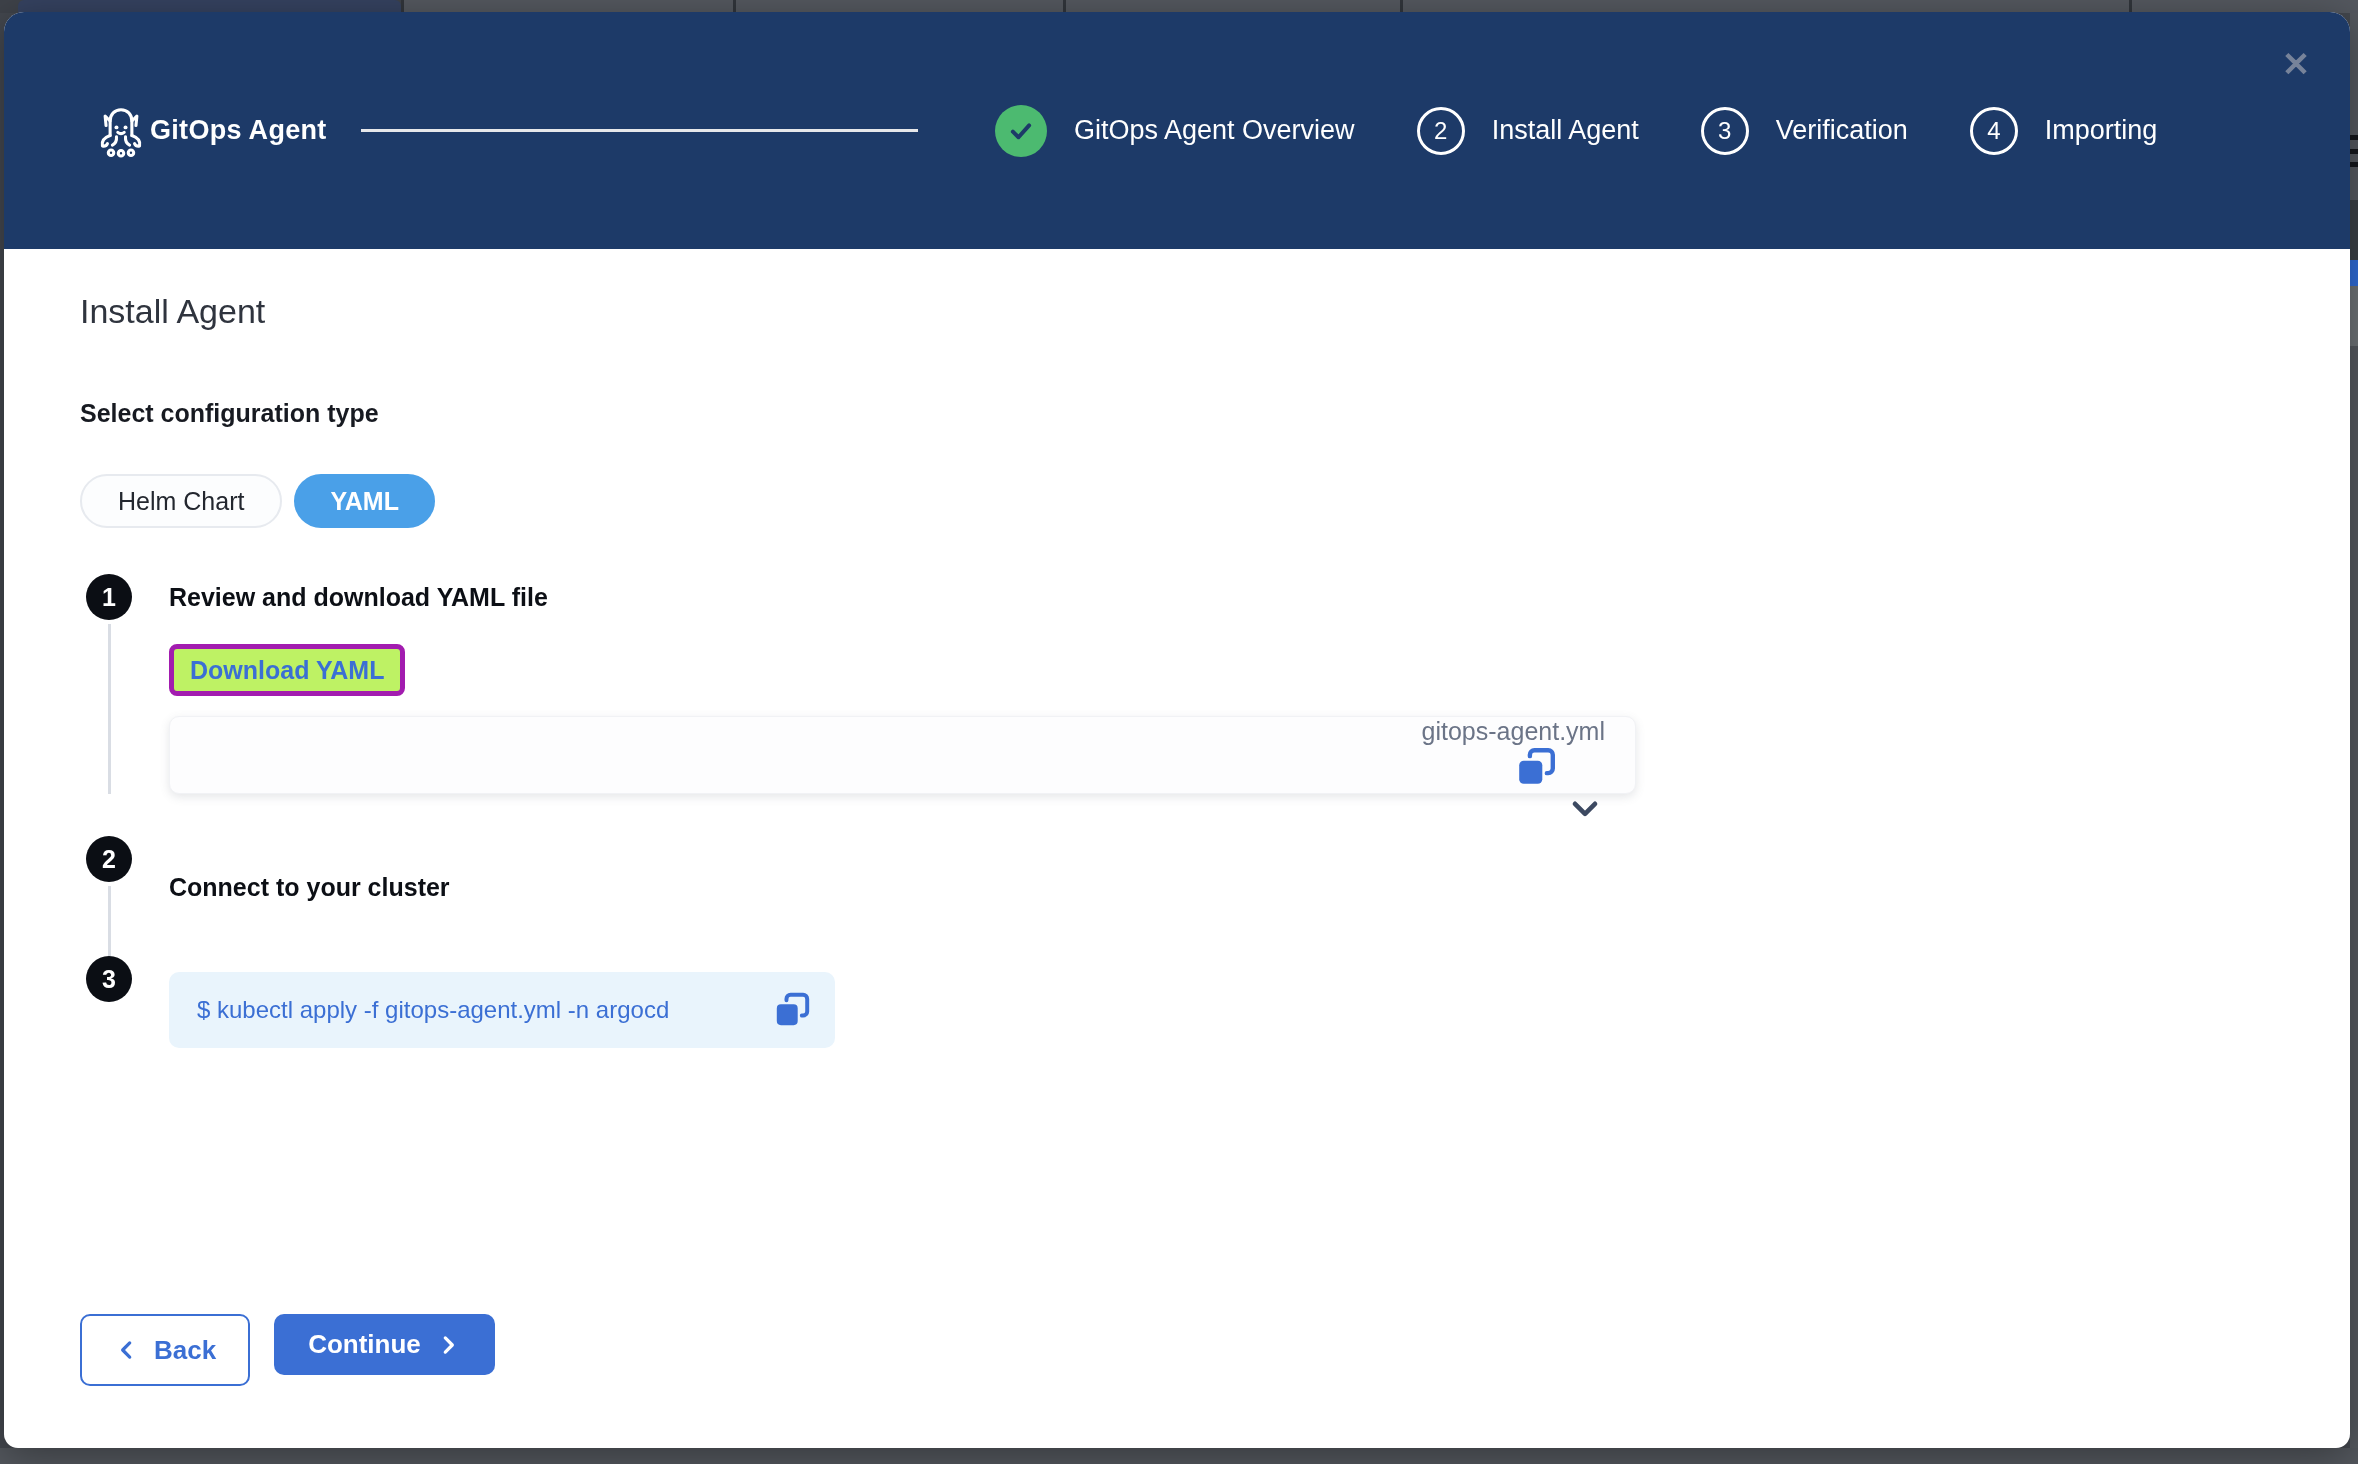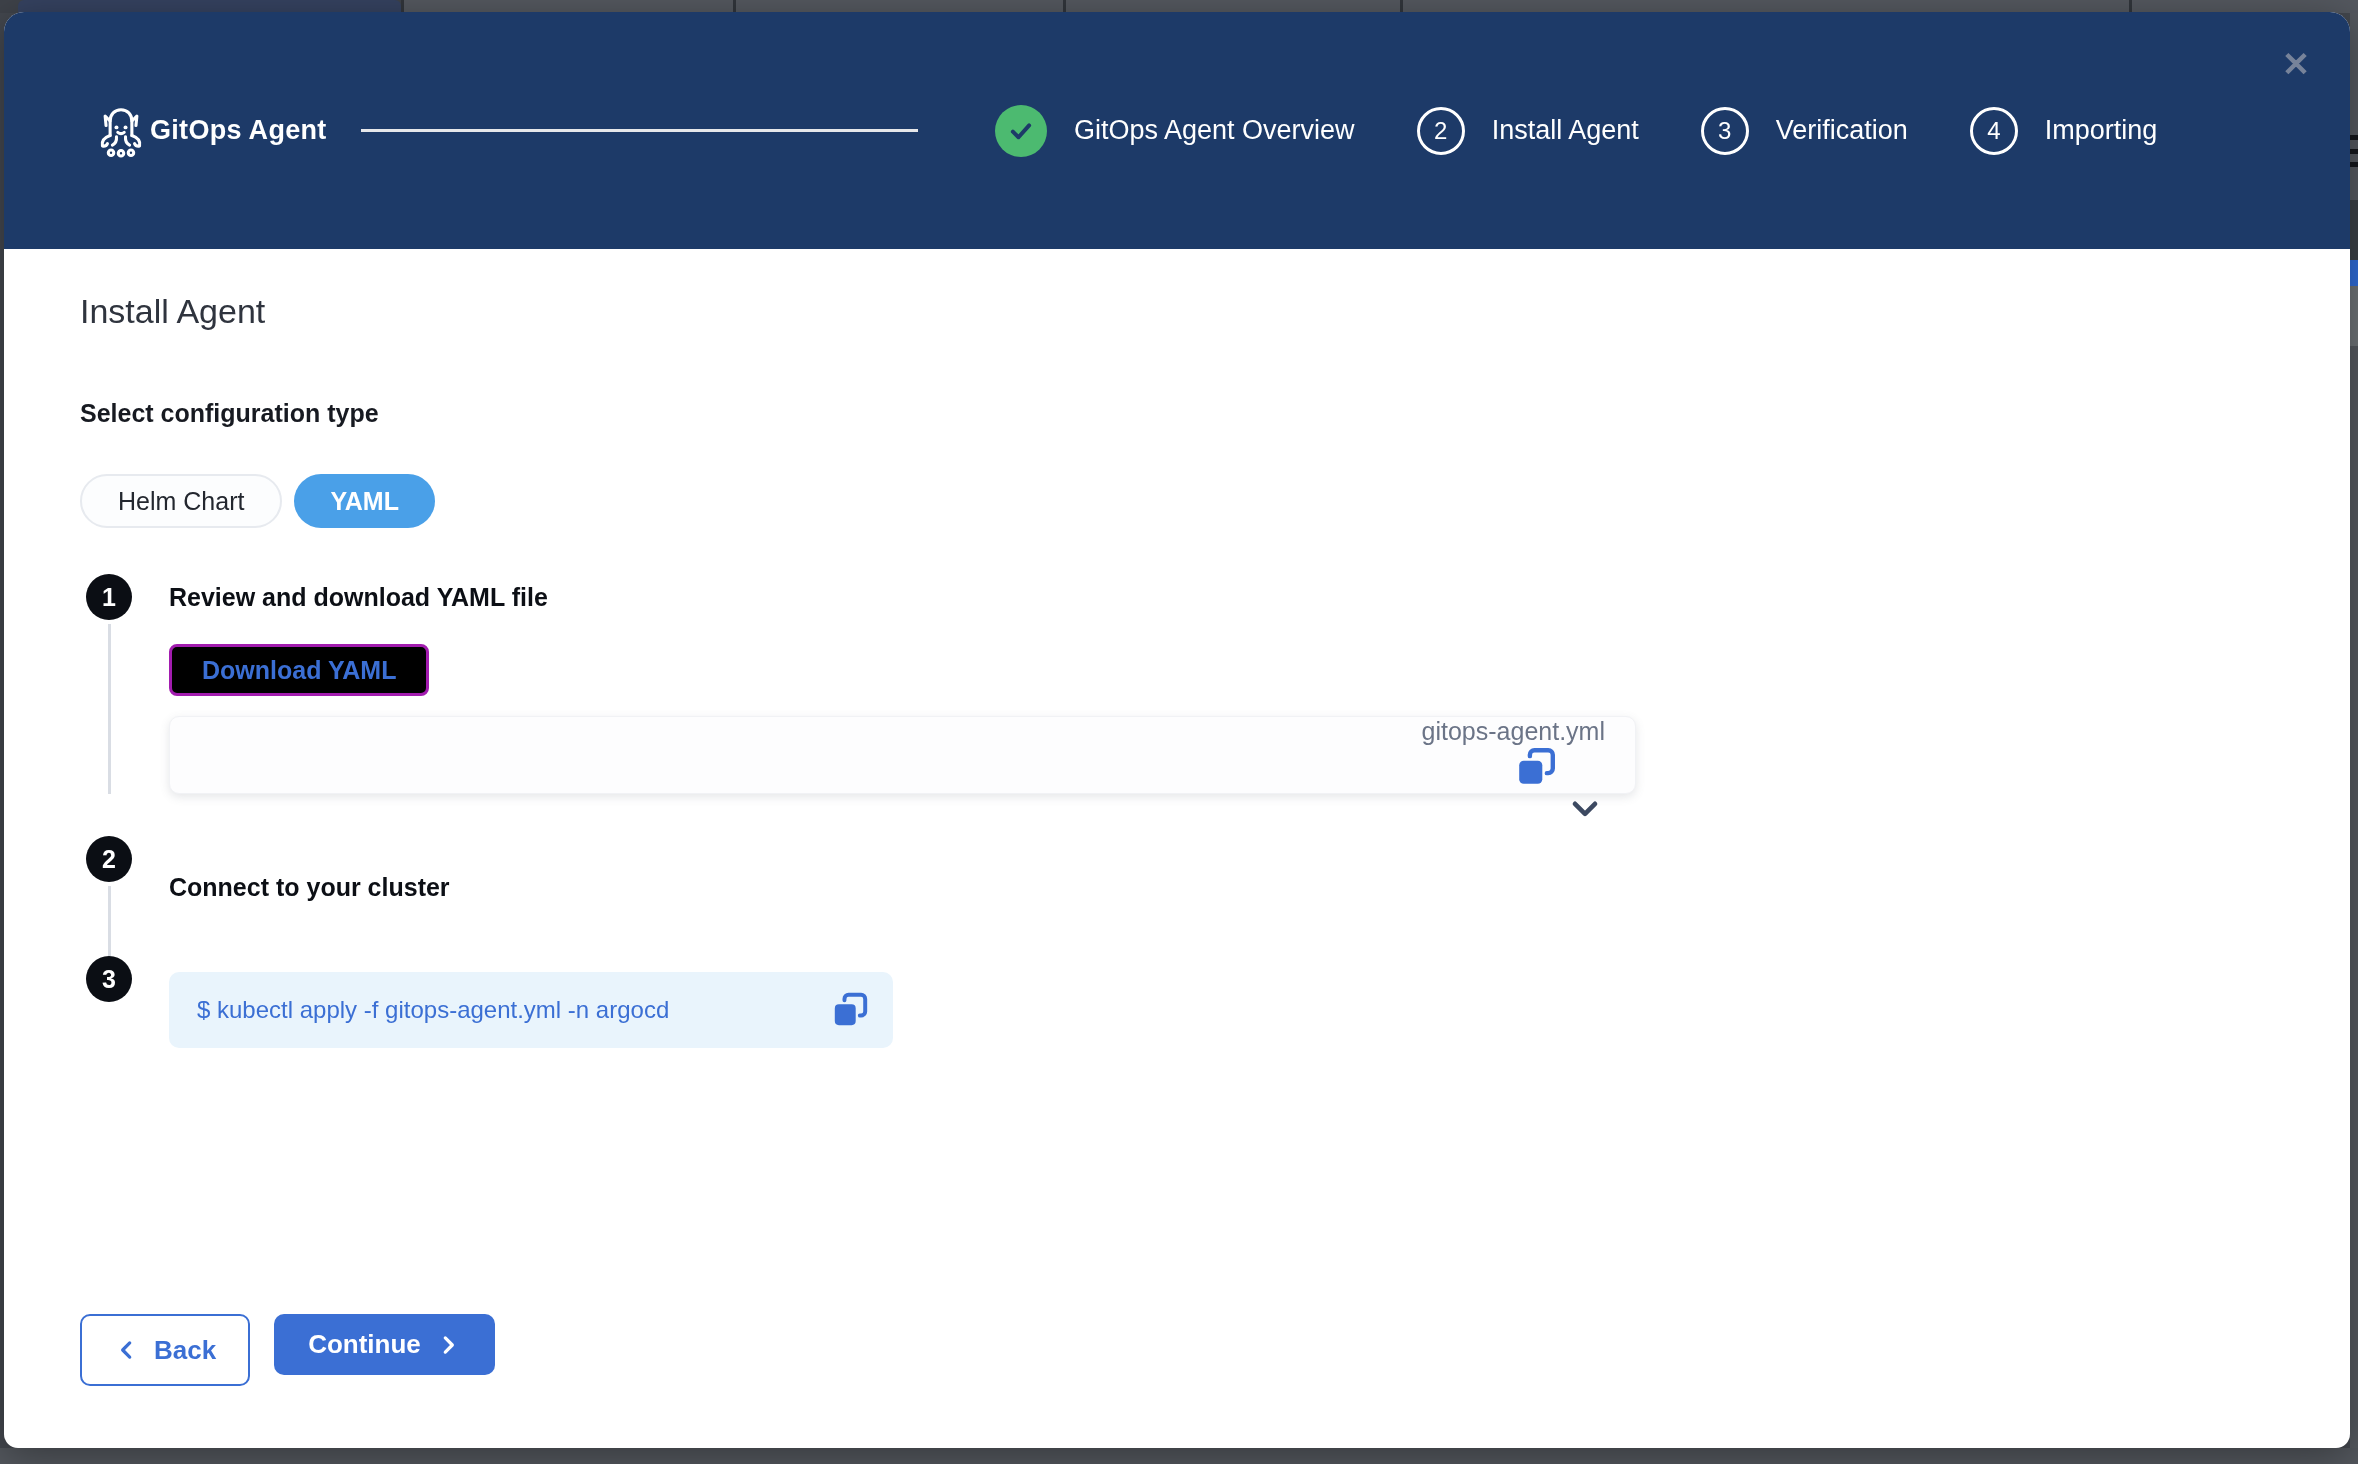--- a/index.html
+++ b/index.html
@@ -73,35 +73,35 @@
     width:46px; height:46px; border-radius:50%; background:#0b0e14; color:#ffffff;
     font-size:25px; font-weight:700; display:flex; align-items:center; justify-content:center; flex:none;
   }
   .rail-line { width:3px; flex:1; background:#d9dde4; margin-top:4px; }
   .step-content { margin-left:37px; flex:1; }
   .step-title { font-size:25px; font-weight:700; color:#0c0f15; line-height:46px; }
   .row-1 { padding-bottom:42px; }
   .row-2 { height:120px; }
   .row-2 .step-title { line-height:30px; margin-top:36px; }
   .download-btn {
-    margin-top:24px; height:52px; padding:0 30px; border:3px solid #a21caf; border-radius:8px;
-    background:#000000; color:#3b6fd4; font-size:25px; font-weight:600; cursor:pointer;
+    margin-top:24px; height:52px; padding:0 16px; border:5px solid #a21caf; border-radius:8px;
+    background:#bef264; color:#3b6fd4; font-size:25px; font-weight:600; cursor:pointer;
     font-family:"Liberation Sans",sans-serif; display:inline-flex; align-items:center;
   }
   .file-card {
     margin-top:20px; width:1467px; height:78px; background:#fdfdfe;
     border:1px solid #f1f2f5; border-radius:10px;
     box-shadow:0 3px 10px rgba(96,97,112,.16);
     display:flex; align-items:flex-end; padding:0 30px 0 36px; cursor:pointer;flex-direction:column;
   }
   .file-name { font-size:25px; color:#6b7487; }
   .icon-btn { background:none; border:none; cursor:pointer; padding:0; display:flex; align-items:center; justify-content:center; }
   .file-card .copy-btn { margin-left:auto; margin-right:48px; }
   .cmd-box {
-    margin-top:16px; width:724px; height:76px; background:#e9f4fc; border-radius:10px;
+    margin-top:16px; width:666px; height:76px; background:#e9f4fc; border-radius:10px;
     display:flex; align-items:center; padding:0 24px 0 28px;
   }
   .cmd-text { font-size:24px; color:#3b6fd4; white-space:nowrap; }
   .cmd-box .copy-btn { margin-left:auto; }
 
   .footer { position:absolute; left:76px; bottom:62px; display:flex; gap:24px; }
   .btn-back {
     height:72px; padding:0 32px; background:#ffffff; border:2px solid #3b6fd4; border-radius:10px;
     color:#3b6fd4; font-size:26px; font-weight:600; cursor:pointer;
     display:flex; align-items:center; gap:14px; font-family:"Liberation Sans",sans-serif;

